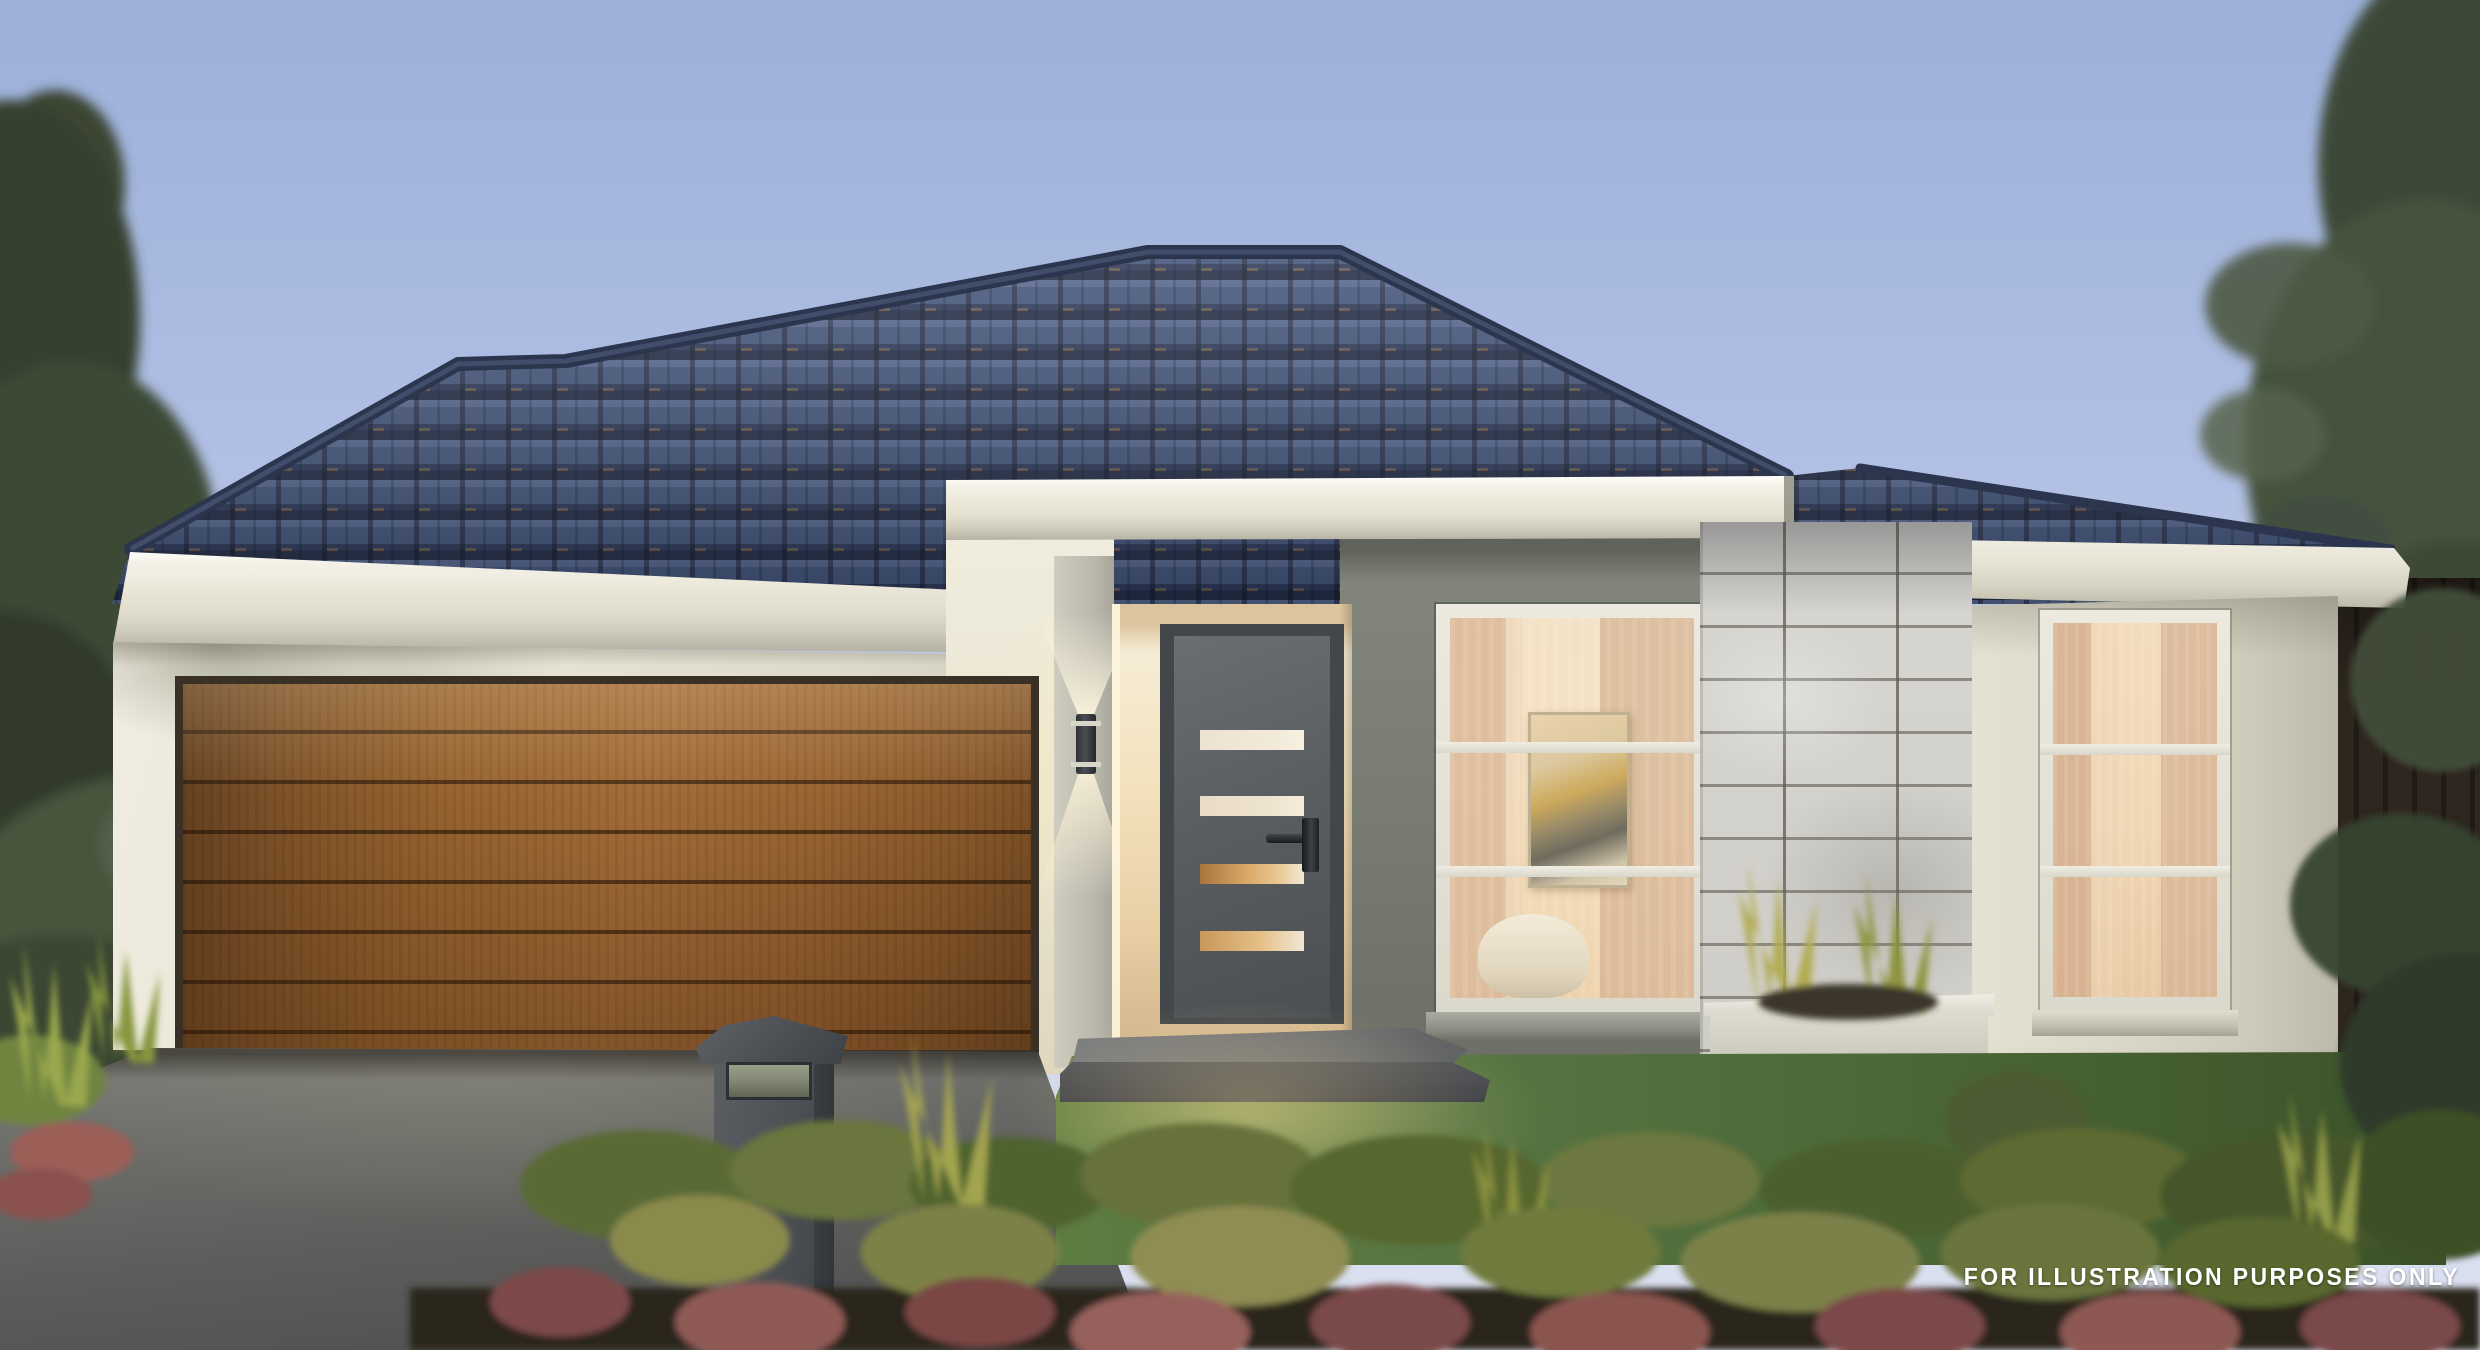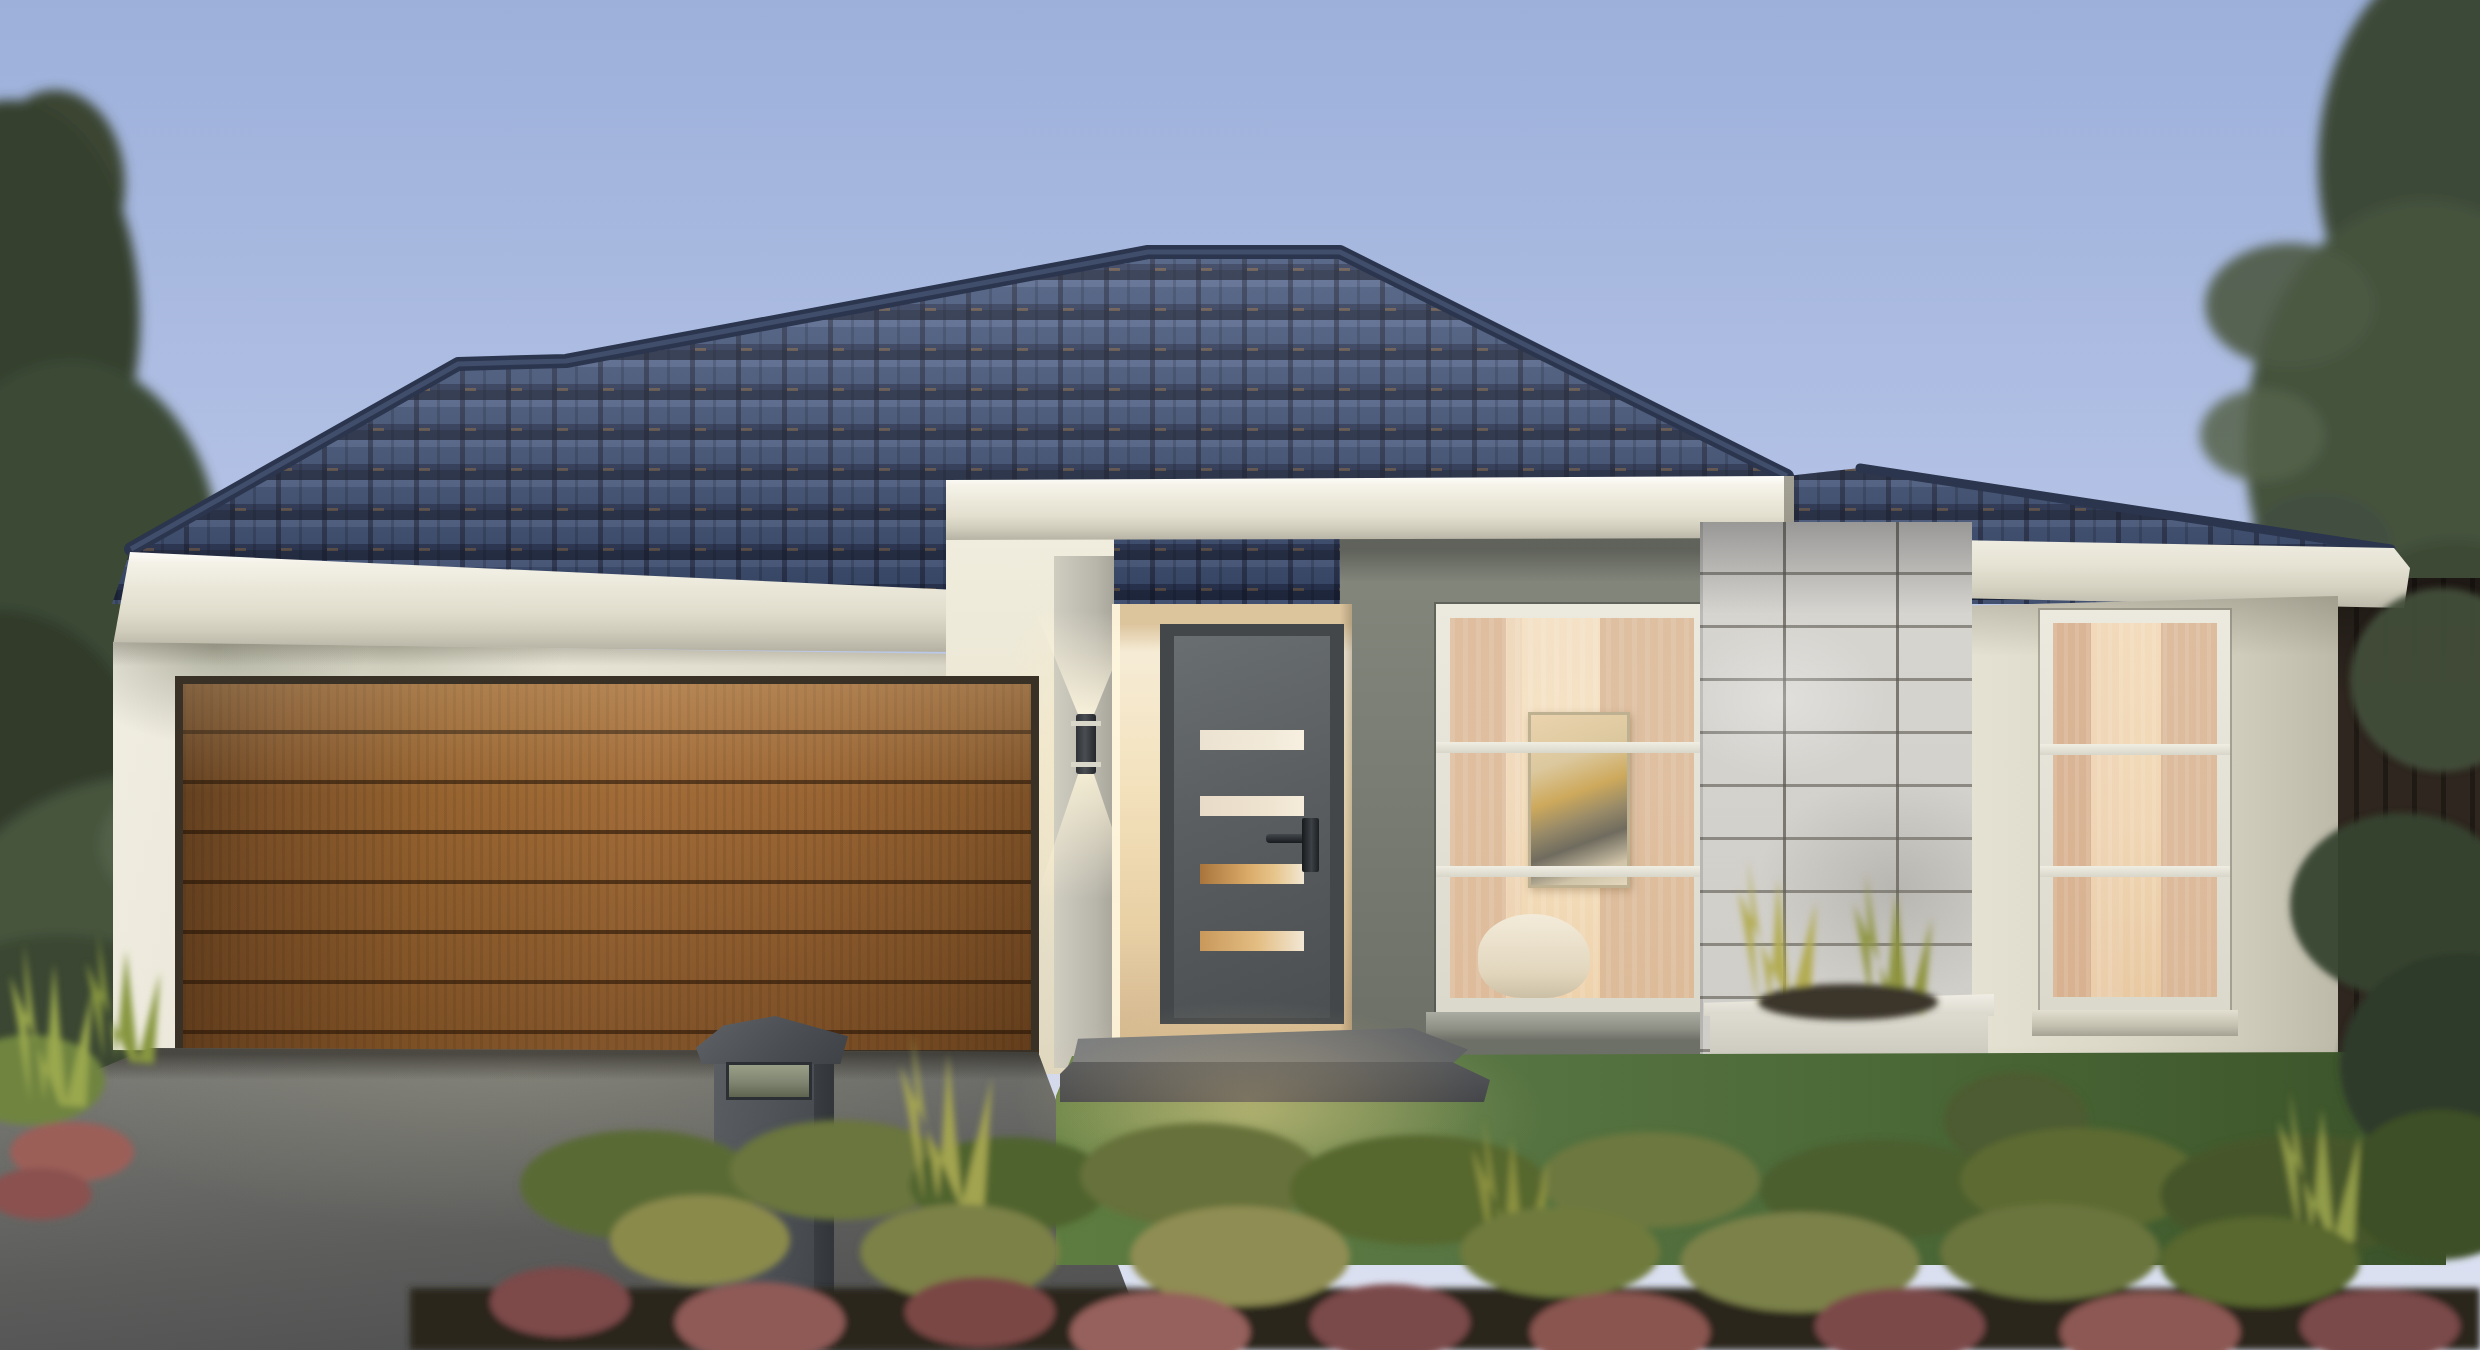--- a/index.html
+++ b/index.html
@@ -342,14 +342,15 @@
       <ellipse cx="2380" cy="1326" rx="80" ry="36" fill="#7a4a49"></ellipse>
 
       <ellipse cx="30" cy="1080" rx="75" ry="45" fill="#6f8440"></ellipse>
       <path d="M60,1105 l-50,-130 l20,128 l-6,-160 l20,158 l10,-138 l12,140 l26,-112 l-6,116 z" fill="#9aa84e"></path>
       <path d="M130,1062 l-44,-100 l18,98 l-6,-128 l18,126 l10,-108 l12,110 l22,-88 l-6,92 z" fill="#87973f"></path>
       <ellipse cx="72" cy="1152" rx="62" ry="30" fill="#9c5f58"></ellipse>
       <ellipse cx="40" cy="1194" rx="52" ry="26" fill="#8a5150"></ellipse>
     </g>
   </svg>
 
+  <div class="a watermark">FOR ILLUSTRATION PURPOSES ONLY</div>
 
 </div>
 
 </body></html>

